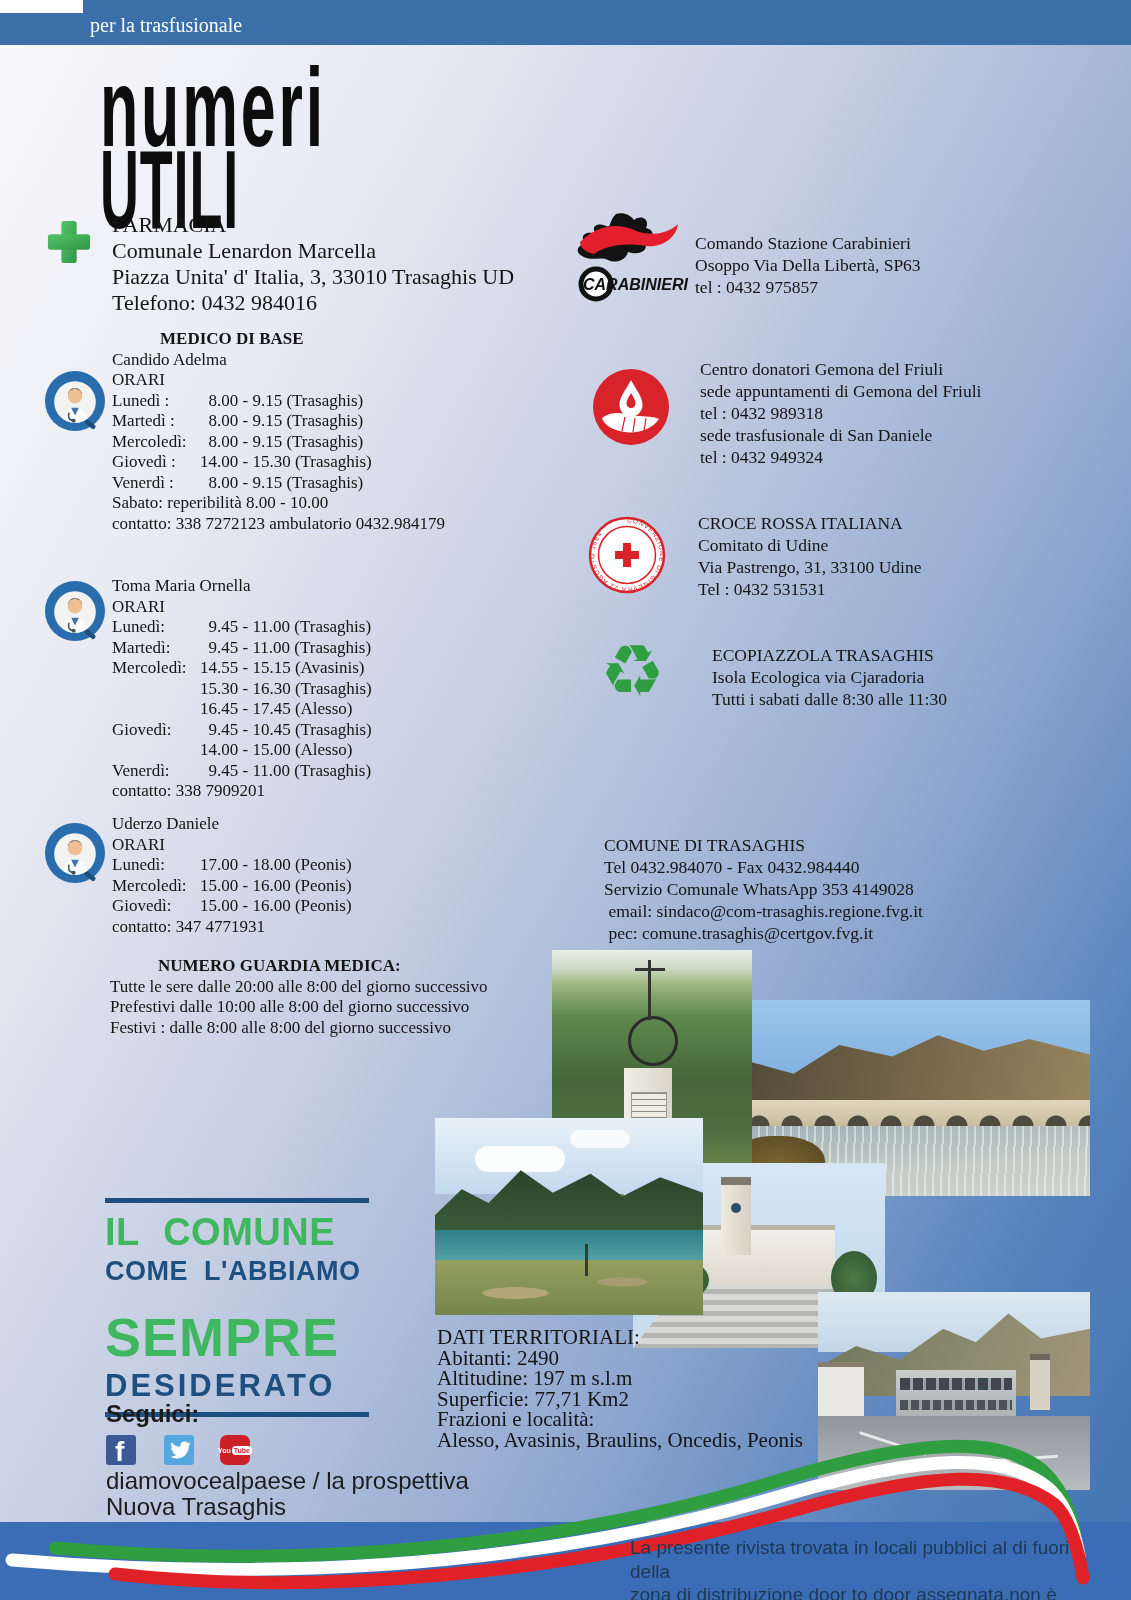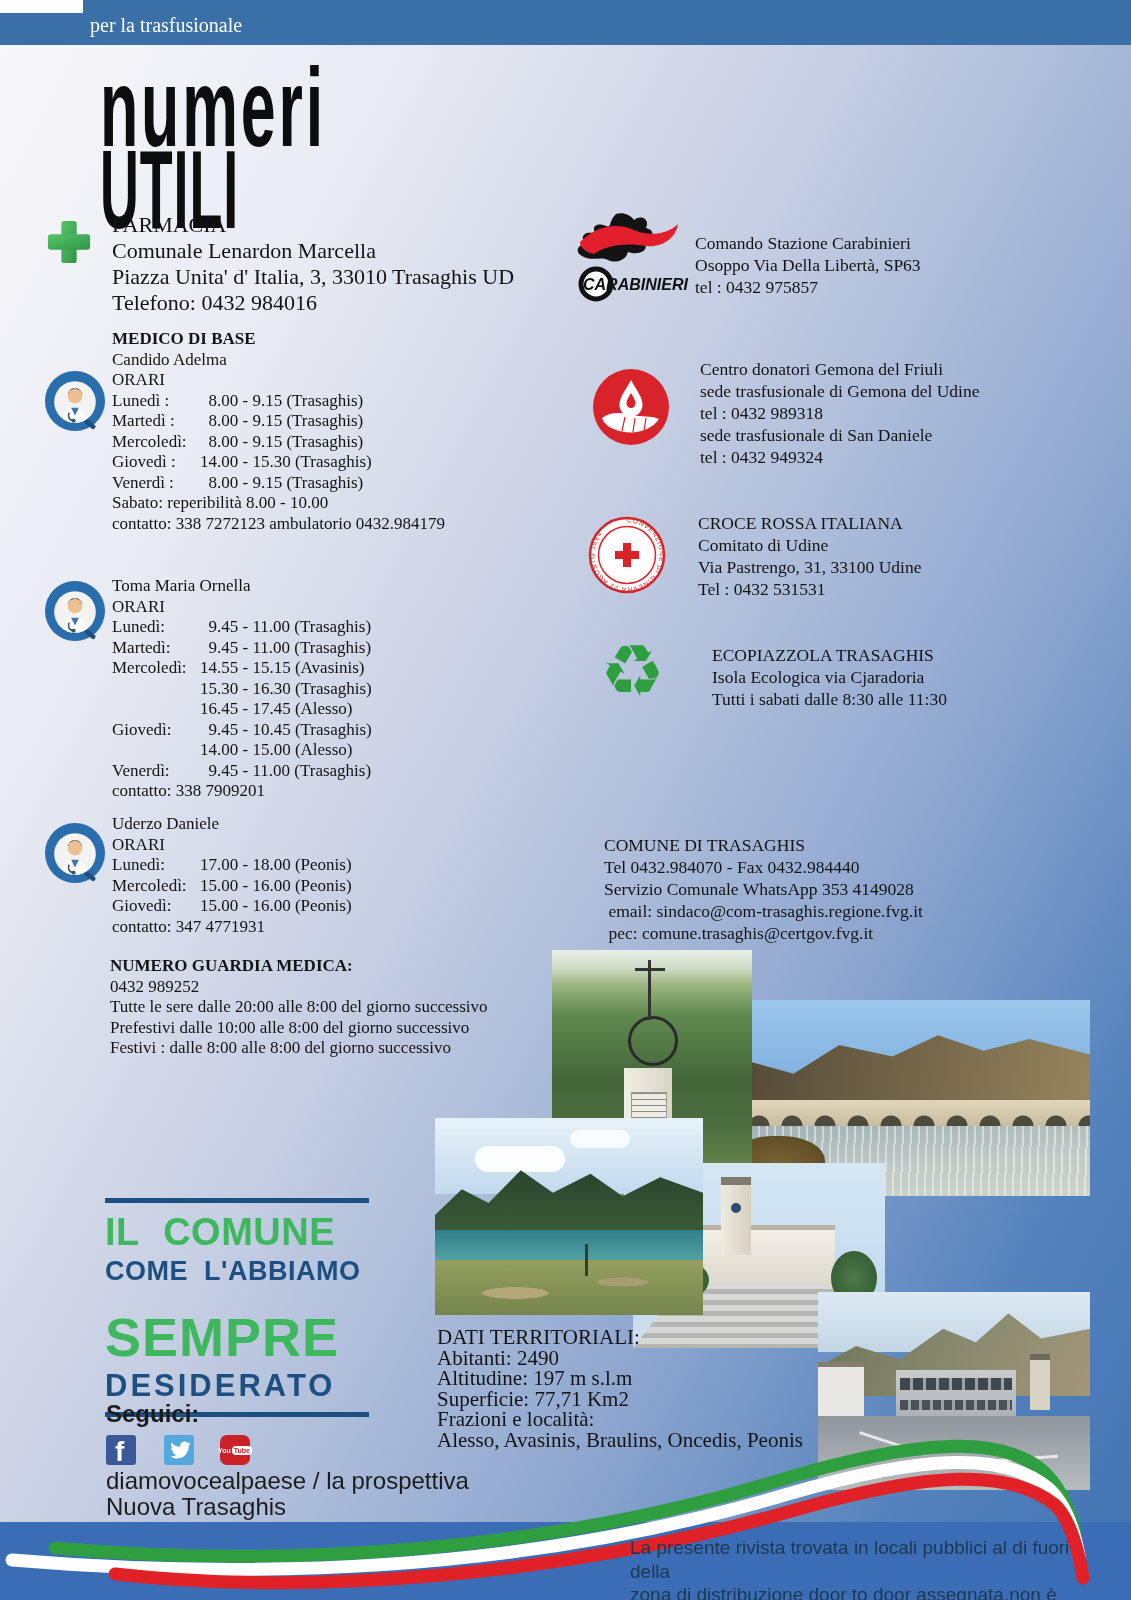--- a/index.html
+++ b/index.html
@@ -17,21 +17,21 @@
   
   .t-numeri{left:100px;top:52px;font-family:"Liberation Sans",sans-serif;font-weight:bold;
     font-size:112px;line-height:112px;letter-spacing:5px;color:#0d0d0d;
     transform:scaleX(.56);transform-origin:0 0;white-space:nowrap;}
   .t-utili{left:100px;top:134px;font-family:"Liberation Sans",sans-serif;font-weight:bold;
     font-size:112px;line-height:112px;letter-spacing:2px;color:#0d0d0d;
     transform:scaleX(.48);transform-origin:0 0;white-space:nowrap;}
 
   
   .blk{font-size:17px;line-height:20.5px;color:#141414;}
-  .blk .bold{font-weight:bold;}
+  .blk .bold{font-weight:bold;margin-left:48px;}
   .lh26{line-height:26px;font-size:22px;}
   .rcol{font-size:17.5px;line-height:22px;}
   .sched-row .day{display:inline-block;width:88px;}
   .sched-row .time{white-space:pre;}
   .pre{white-space:pre;}
 
   
   .cross-icon{left:46px;top:219px;width:46px;height:46px;}
   .doc-icon{width:62px;height:62px;}
   .recycle{left:600px;top:632px;font-size:72px;line-height:78px;color:#2f9e41;font-family:"DejaVu Sans",sans-serif;}
@@ -233,21 +233,20 @@
     <div>Uderzo Daniele</div>
     <div>ORARI</div>
     <div class="sched-row"><span class="day">Lunedì:</span><span class="time">17.00 - 18.00 (Peonis)</span></div>
     <div class="sched-row"><span class="day">Mercoledì:</span><span class="time">15.00 - 16.00 (Peonis)</span></div>
     <div class="sched-row"><span class="day">Giovedì:</span><span class="time">15.00 - 16.00 (Peonis)</span></div>
     <div>contatto: 347 4771931</div>
   </div>
 
   <div class="abs blk z20" style="left:110px;top:956px;">
     <div class="bold">NUMERO GUARDIA MEDICA:</div>
-    <div>0432 989252</div>
     <div>Tutte le sere dalle 20:00 alle 8:00 del giorno successivo</div>
     <div>Prefestivi dalle 10:00 alle 8:00 del giorno successivo</div>
     <div>Festivi : dalle 8:00 alle 8:00 del giorno successivo</div>
   </div>
 
 
   <svg class="abs" style="left:556px;top:210px;" width="148" height="96" viewBox="0 0 148 96">
     <path d="M60,4 C52,12 56,18 50,16 C42,12 34,16 40,24 C30,20 22,26 30,34 C22,34 18,42 26,46 C36,52 44,46 52,50 C60,54 70,50 72,42 C84,46 94,40 88,32 C98,30 100,20 90,18 C94,10 86,4 78,10 C74,4 66,2 60,4 Z" fill="#131313"></path>
     <path d="M24,32 C40,16 60,12 78,20 C94,27 112,24 122,14 C120,28 106,38 90,36 C72,33 52,34 38,44 C30,42 24,38 24,32 Z" fill="#e31e2d"></path>
     <circle cx="40" cy="74" r="15" fill="#ffffff" stroke="#111111" stroke-width="5"></circle>
@@ -261,21 +260,21 @@
 
   <svg class="abs" style="left:592px;top:368px;" width="78" height="78" viewBox="0 0 78 78">
     <circle cx="39" cy="39" r="38" fill="#d8232a"></circle>
     <path d="M39,12 C33,23 27.5,29 27.5,37 a11.5,11.5 0 0 0 23,0 C50.5,29 45,23 39,12 Z" fill="#ffffff"></path>
     <path d="M39,25 C36.5,29.5 34.5,32 34.5,35.5 a4.5,4.5 0 0 0 9,0 C43.5,32 41.5,29.5 39,25 Z" fill="#d8232a"></path>
     <path d="M10,50 C20,43 30,45 39,47 C50,49.5 58,47 67,51 C60,62 44,66.5 30,63.5 C20,61.5 12,57 10,50 Z" fill="#ffffff"></path>
     <path d="M30,63 L33,49 M41,64 L43,50 M52,63 L54,50" stroke="#d8232a" stroke-width="1.2" fill="none"></path>
   </svg>
   <div class="abs rcol z20" style="left:700px;top:358px;">
     <div>Centro donatori Gemona del Friuli</div>
-    <div>sede trasfusionale di Gemona del Udine</div>
+    <div>sede appuntamenti di Gemona del Friuli</div>
     <div>tel : 0432 989318</div>
     <div>sede trasfusionale di San Daniele</div>
     <div>tel : 0432 949324</div>
   </div>
 
   <svg class="abs" style="left:588px;top:516px;" width="78" height="78" viewBox="0 0 78 78">
     <circle cx="39" cy="39" r="37" fill="#ffffff" stroke="#d8232a" stroke-width="2.5"></circle>
     <circle cx="39" cy="39" r="28.5" fill="none" stroke="#d8232a" stroke-width="1.5"></circle>
     <text font-family="Liberation Sans, sans-serif" font-size="6.4" fill="#d8232a" letter-spacing="1">
       <textPath href="#ringpath">CONVENZIONE DI GINEVRA 22 AGOSTO 1864</textPath>

